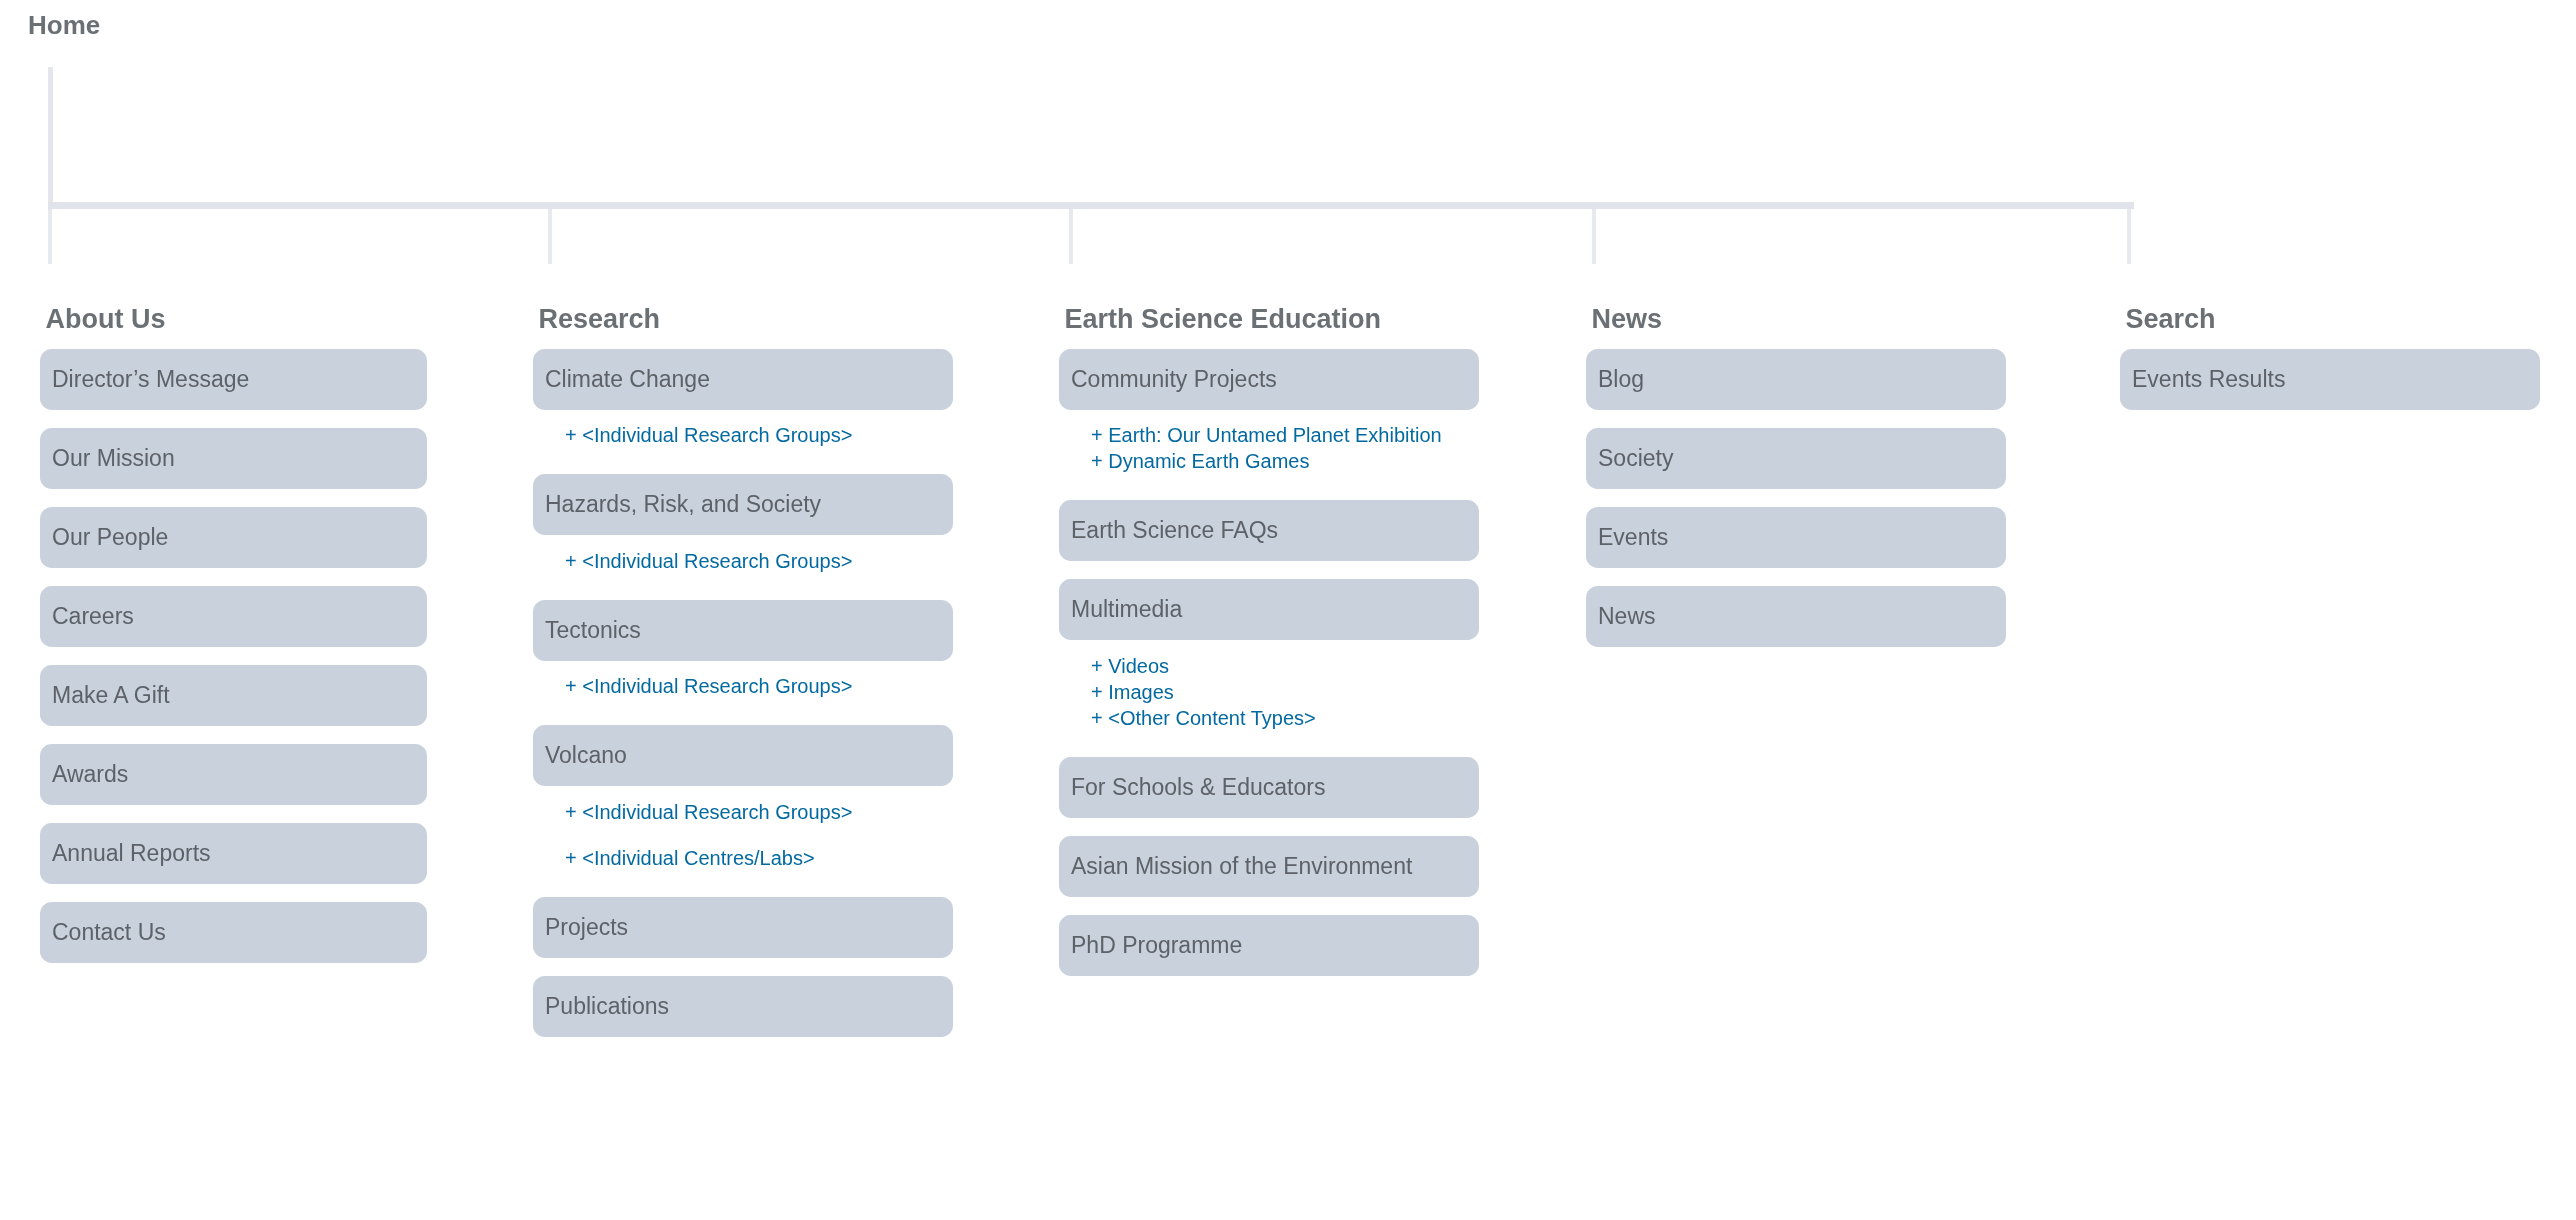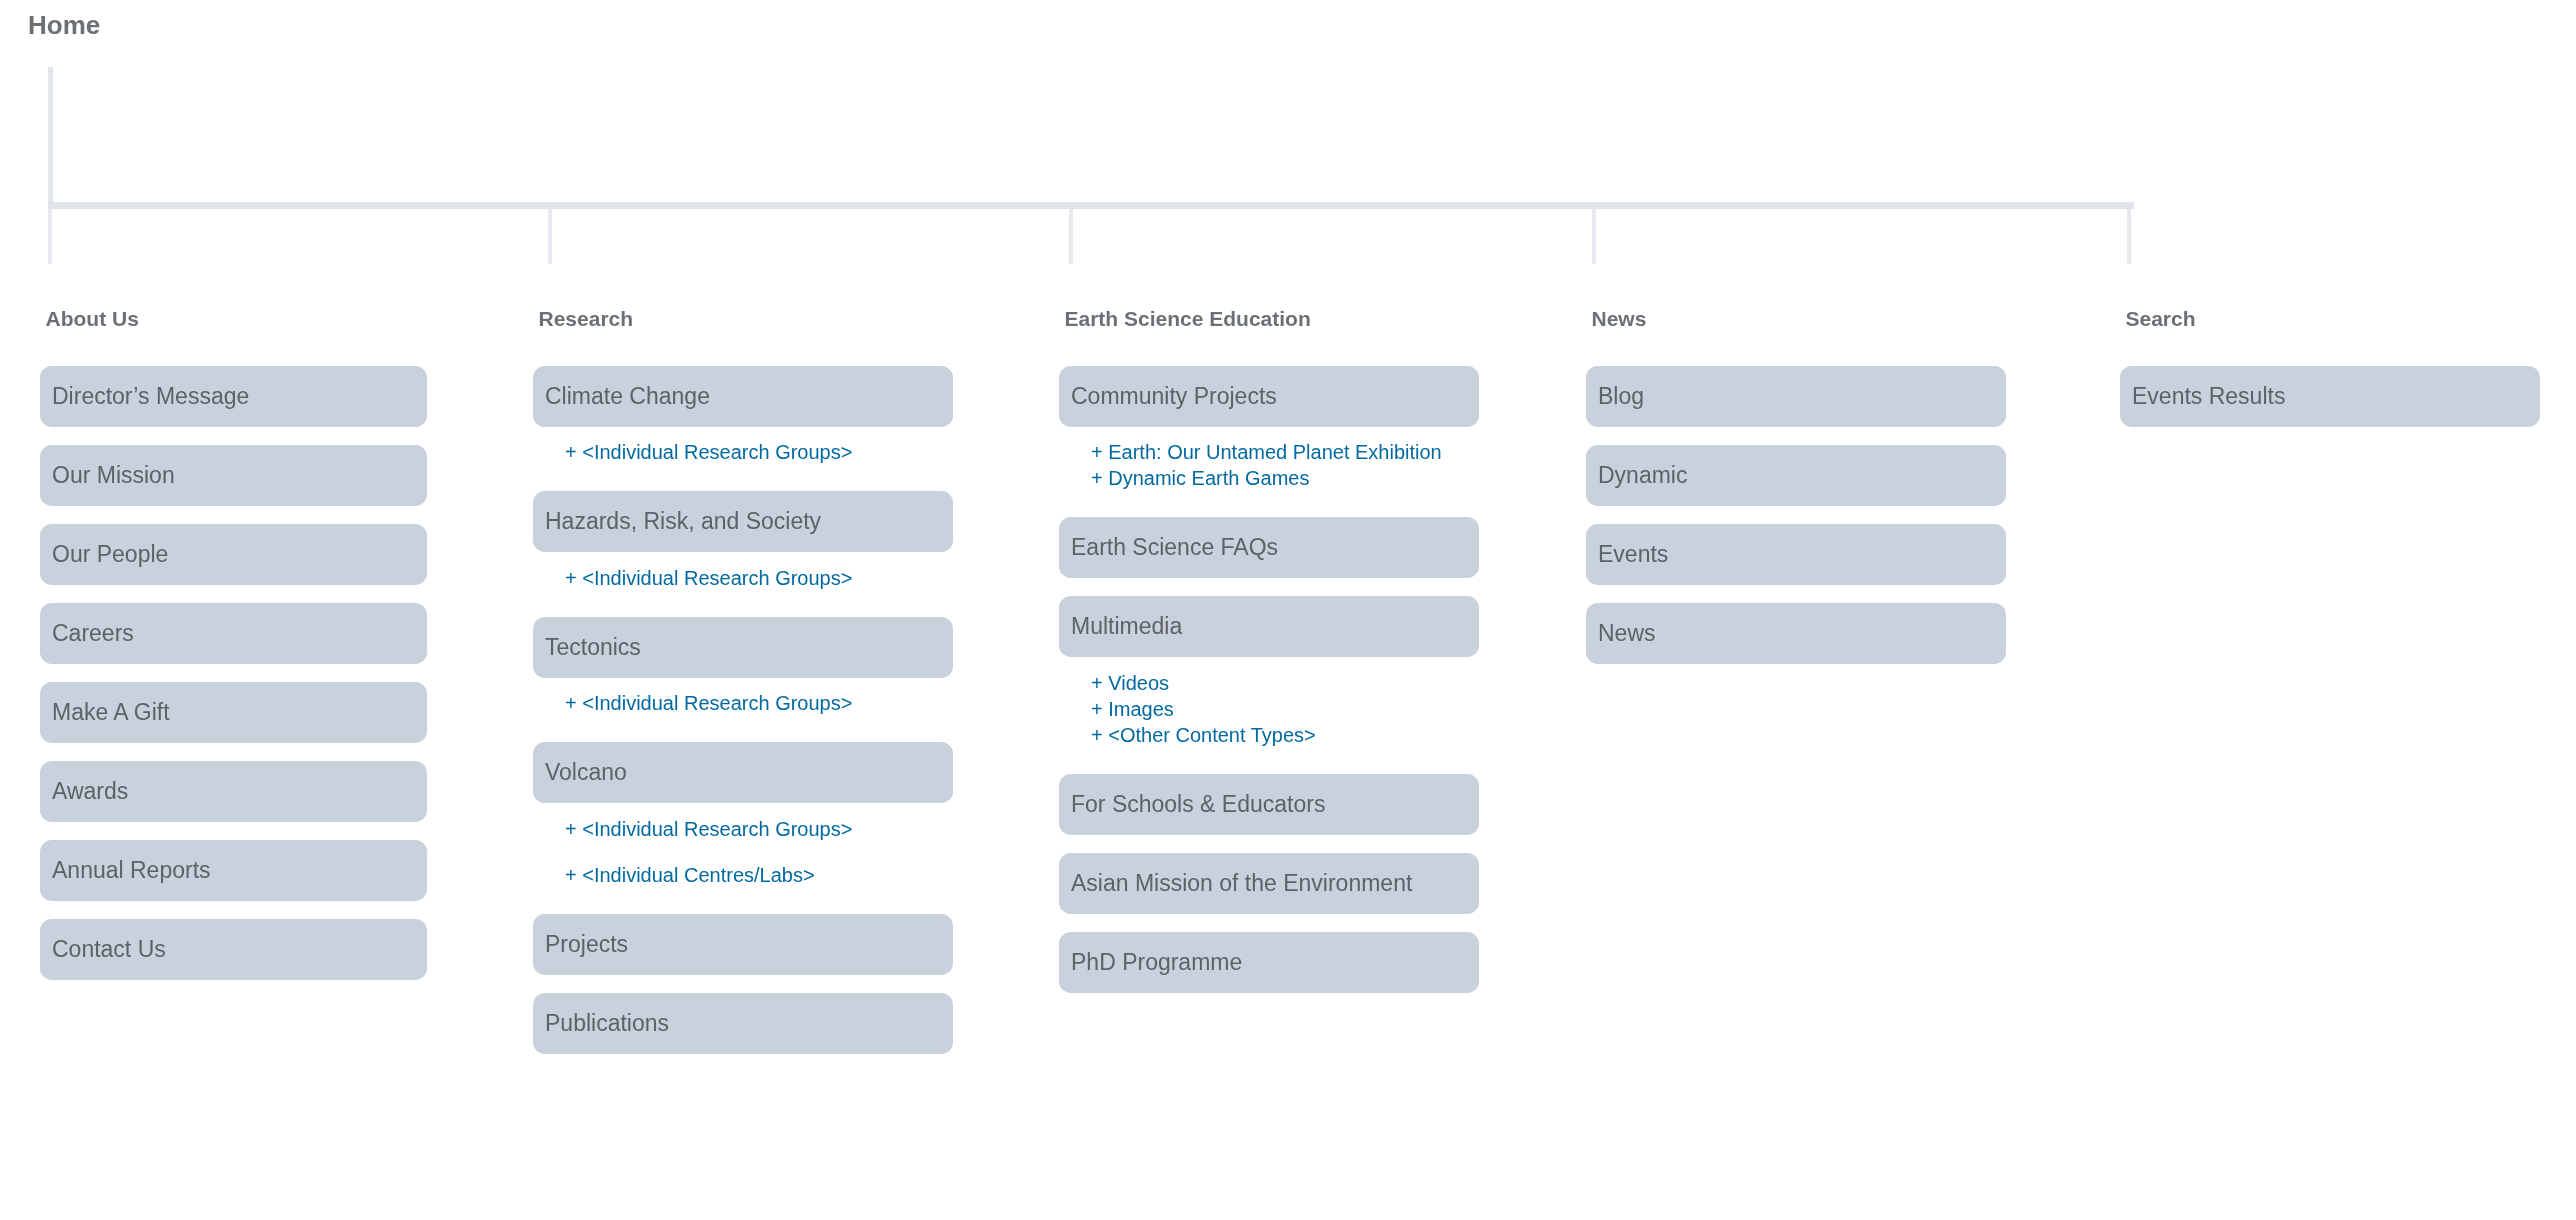--- a/index.html
+++ b/index.html
@@ -29,22 +29,22 @@
 
   .col { position: absolute; top: 304px; }
   .col-0 { left: 40px;   width: 387px; }
   .col-1 { left: 533px;  width: 420px; }
   .col-2 { left: 1059px; width: 420px; }
   .col-3 { left: 1586px; width: 420px; }
   .col-4 { left: 2120px; width: 420px; }
 
   .col-header {
     padding-left: 5.5px; height: 30.5px; line-height: 30.5px;
-    font-size: 21px; font-weight: bold; color: #6b7075;
-    margin-bottom: 31px; white-space: nowrap;
+    font-size: 27px; font-weight: bold; color: #6b7075;
+    margin-bottom: 14px; white-space: nowrap;
   }
 
   .node {
     height: 61px; border-radius: 11.8px; background: #c9d1dd;
     display: flex; align-items: center;
     padding-left: 12px; box-sizing: border-box;
     margin-bottom: 18px;
   }
   .node-label { font-size: 23px; color: #5d6268; white-space: nowrap; }
 
@@ -164,21 +164,21 @@
       <span class="node-label">PhD Programme</span>
     </div>
   </div>
 
   <div class="col col-3">
     <div class="col-header">News</div>
     <div class="node">
       <span class="node-label">Blog</span>
     </div>
     <div class="node">
-      <span class="node-label">Dynamic</span>
+      <span class="node-label">Society</span>
     </div>
     <div class="node">
       <span class="node-label">Events</span>
     </div>
     <div class="node">
       <span class="node-label">News</span>
     </div>
   </div>
 
   <div class="col col-4">

